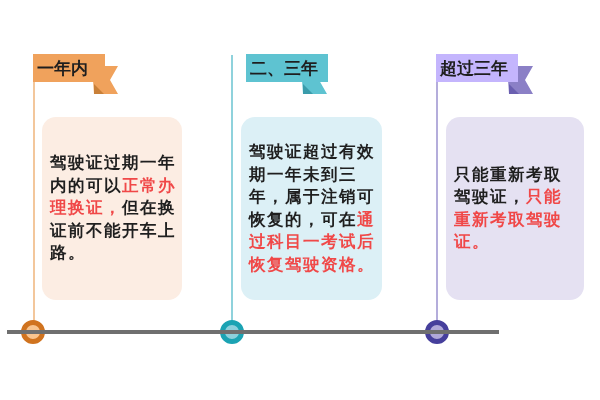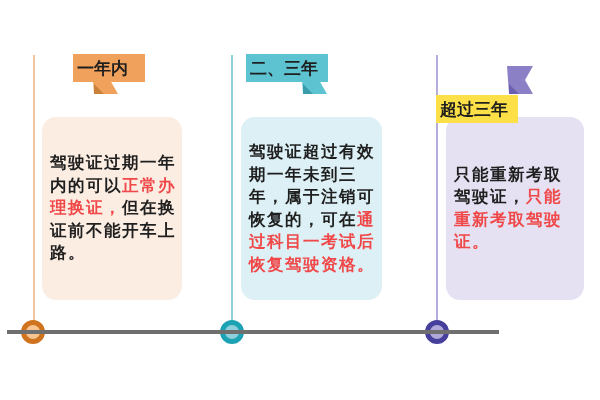--- a/index.html
+++ b/index.html
@@ -34,21 +34,21 @@
     }
   </style>
 </head>
 <body>
 
 <div class="pole" style="left:33px; top:55px; height:268px; background:#f3c79c;"></div>
 <svg class="flag-tail" style="left:92px; top:66px;" width="28" height="30" viewBox="0 0 28 30">
   <polygon points="0,0 26,0 18,14 26,28 2,28" fill="#f0a25c"></polygon>
   <polygon points="2,18 12,28 2,28" fill="#c98038"></polygon>
 </svg>
-<div class="flag" style="left:33px; top:54px; width:72px; background:#f0a25c;margin-left:40px;">一年内</div>
+<div class="flag" style="left:33px; top:54px; width:72px; background:#f0a25c;">一年内</div>
 <div class="card" style="left:42px; top:117px; width:140px; height:183px; background:#fcede3; padding:0 6px 0 8px;justify-content:flex-end;">
   <div class="txt">
     <span>驾驶证过期一年内的可以</span><span class="hl">正常办理换证，</span><span>但在换证前不能开车上路。</span>
   </div>
 </div>
 <div class="dot" style="left:21px; border-color:#d0731f; background:#f8c48f;"></div>
 
 <div class="pole" style="left:231px; top:55px; height:268px; background:#8fd2dc;"></div>
 <svg class="flag-tail" style="left:301px; top:66px;" width="28" height="30" viewBox="0 0 28 30">
   <polygon points="0,0 26,0 18,14 26,28 2,28" fill="#5ec3d1"></polygon>
@@ -60,21 +60,21 @@
     <span>驾驶证超过有效期一年未到三年，属于注销可恢复的，可在</span><span class="hl">通过科目一考试后恢复驾驶资格。</span>
   </div>
 </div>
 <div class="dot" style="left:220px; border-color:#1ba3b3; background:#8dd0dc;"></div>
 
 <div class="pole" style="left:436px; top:55px; height:268px; background:#b4addb;"></div>
 <svg class="flag-tail" style="left:507px; top:66px;" width="28" height="30" viewBox="0 0 28 30">
   <polygon points="0,0 26,0 18,14 26,28 2,28" fill="#8b80c6"></polygon>
   <polygon points="2,18 12,28 2,28" fill="#6a5fb0"></polygon>
 </svg>
-<div class="flag" style="left:436px; top:54px; width:82px; background:#fde047;margin-top:41px;">超过三年</div>
+<div class="flag" style="left:436px; top:54px; width:82px; background:#c4b5fd;">超过三年</div>
 <div class="card" style="left:446px; top:117px; width:138px; height:183px; background:#e5e1f2; padding:0 6px 0 8px;">
   <div class="txt">
     <span>只能重新考取驾驶证，</span><span class="hl">只能重新考取驾驶证。</span>
   </div>
 </div>
 <div class="dot" style="left:425px; border-color:#463f9c; background:#b0a8d9;"></div>
 
 <div class="timeline"></div>
 
 </body></html>

